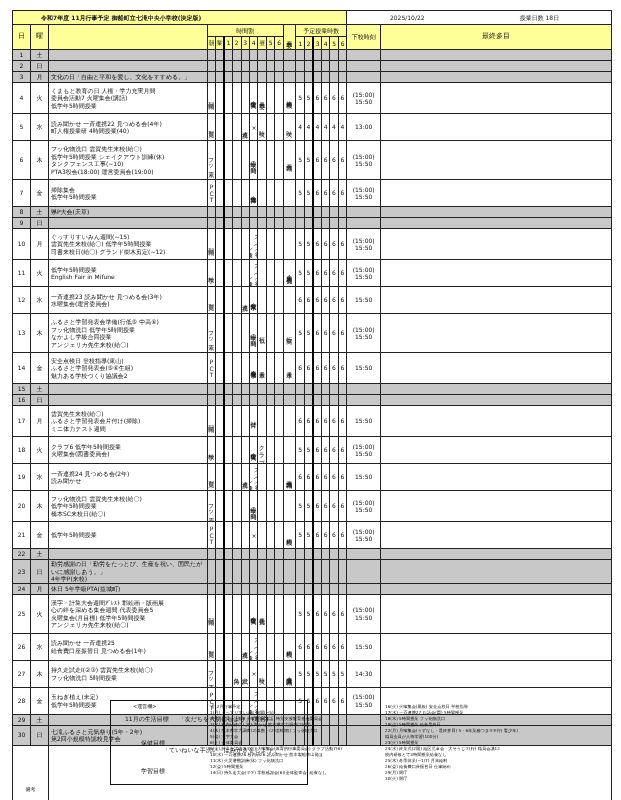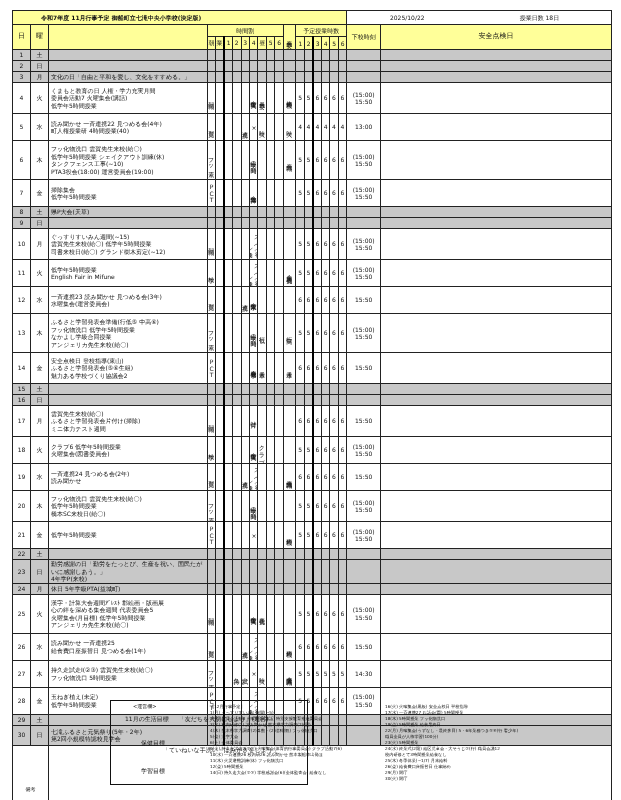--- a/index.html
+++ b/index.html
@@ -60,21 +60,21 @@
       </td>
     </tr>
     <tr class="hdr">
       <td rowspan="2" class="big">日</td>
       <td rowspan="2" class="big">曜</td>
       <td rowspan="2"></td>
       <td colspan="9" style="height:11px;">時間割</td>
       <td rowspan="2" class="vt">委員会</td>
       <td colspan="6">予定授業時数</td>
       <td rowspan="2">下校時刻</td>
-      <td rowspan="2" class="big">安全点検日</td>
+      <td rowspan="2" class="big">最終多目</td>
     </tr>
     <tr class="hdr" id="subhdr">
           <td class="num" style="height: 12px;">朝</td>
           <td class="num" style="height: 12px;">業</td>
           <td class="num thick-l" style="height: 12px;">1</td>
           <td class="num" style="height: 12px;">2</td>
           <td class="num" style="height: 12px;">3</td>
           <td class="num" style="height: 12px;">4</td>
           <td class="num" style="height: 12px;">昼</td>
           <td class="num" style="height: 12px;">5</td>

